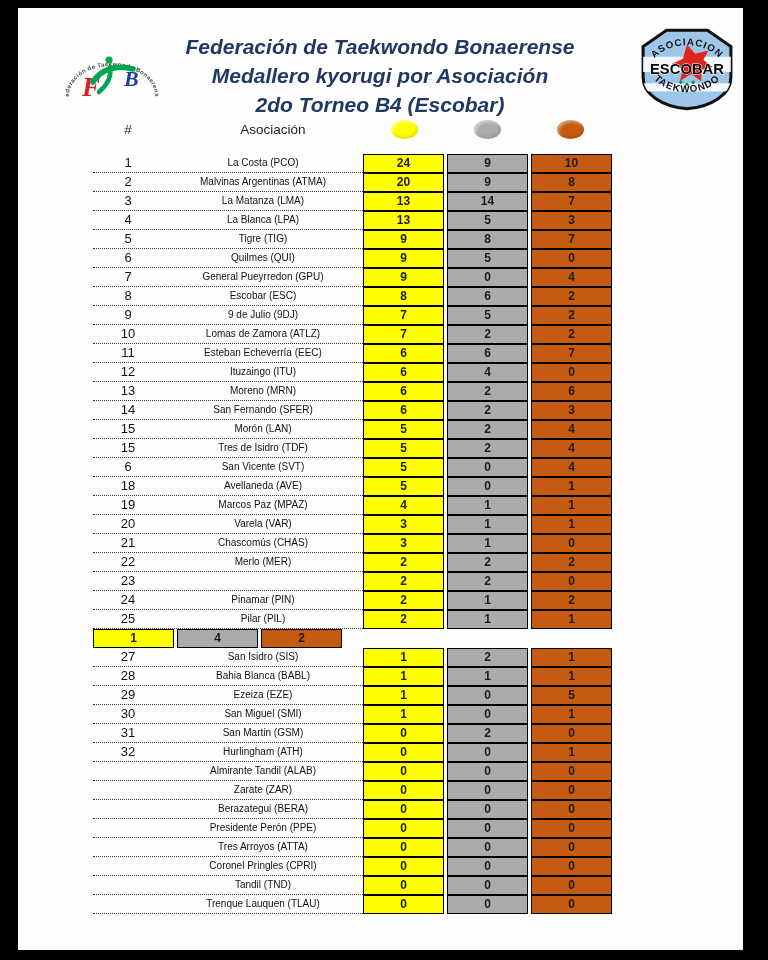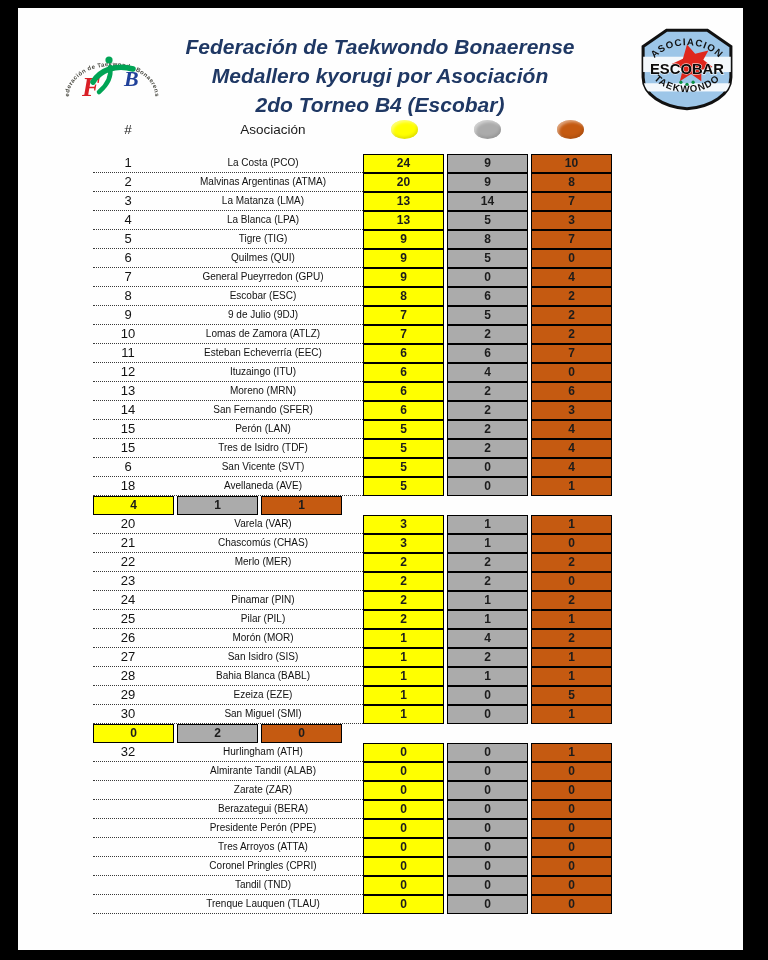--- a/index.html
+++ b/index.html
@@ -215,21 +215,21 @@
             <div class="rank">14</div>
             <div class="name">San Fernando (SFER)</div>
           </div>
           <div class="cell gold" style="background-color: rgb(255, 255, 0);">6</div>
           <div class="cell silver" style="background-color: rgb(171, 171, 171);">2</div>
           <div class="cell bronze" style="background-color: rgb(197, 90, 17);">3</div>
         </div>
         <div class="row">
           <div class="row-left">
             <div class="rank">15</div>
-            <div class="name">Perón (LAN)</div>
+            <div class="name">Morón (LAN)</div>
           </div>
           <div class="cell gold" style="background-color: rgb(255, 255, 0);">5</div>
           <div class="cell silver" style="background-color: rgb(171, 171, 171);">2</div>
           <div class="cell bronze" style="background-color: rgb(197, 90, 17);">4</div>
         </div>
         <div class="row">
           <div class="row-left">
             <div class="rank">15</div>
             <div class="name">Tres de Isidro (TDF)</div>
           </div>
@@ -249,20 +249,24 @@
         <div class="row">
           <div class="row-left">
             <div class="rank">18</div>
             <div class="name">Avellaneda (AVE)</div>
           </div>
           <div class="cell gold" style="background-color: rgb(255, 255, 0);">5</div>
           <div class="cell silver" style="background-color: rgb(171, 171, 171);">0</div>
           <div class="cell bronze" style="background-color: rgb(197, 90, 17);">1</div>
         </div>
         <div class="row">
+          <div class="row-left">
+            <div class="rank">19</div>
+            <div class="name">Marcos Paz (MPAZ)</div>
+          </div>
           <div class="cell gold" style="background-color: rgb(255, 255, 0);">4</div>
           <div class="cell silver" style="background-color: rgb(171, 171, 171);">1</div>
           <div class="cell bronze" style="background-color: rgb(197, 90, 17);">1</div>
         </div>
         <div class="row">
           <div class="row-left">
             <div class="rank">20</div>
             <div class="name">Varela (VAR)</div>
           </div>
           <div class="cell gold" style="background-color: rgb(255, 255, 0);">3</div>
@@ -307,24 +311,20 @@
         <div class="row">
           <div class="row-left">
             <div class="rank">25</div>
             <div class="name">Pilar (PIL)</div>
           </div>
           <div class="cell gold" style="background-color: rgb(255, 255, 0);">2</div>
           <div class="cell silver" style="background-color: rgb(171, 171, 171);">1</div>
           <div class="cell bronze" style="background-color: rgb(197, 90, 17);">1</div>
         </div>
         <div class="row">
-          <div class="row-left">
-            <div class="rank">26</div>
-            <div class="name">Morón (MOR)</div>
-          </div>
           <div class="cell gold" style="background-color: rgb(255, 255, 0);">1</div>
           <div class="cell silver" style="background-color: rgb(171, 171, 171);">4</div>
           <div class="cell bronze" style="background-color: rgb(197, 90, 17);">2</div>
         </div>
         <div class="row">
           <div class="row-left">
             <div class="rank">27</div>
             <div class="name">San Isidro (SIS)</div>
           </div>
           <div class="cell gold" style="background-color: rgb(255, 255, 0);">1</div>
@@ -352,20 +352,24 @@
         <div class="row">
           <div class="row-left">
             <div class="rank">30</div>
             <div class="name">San Miguel (SMI)</div>
           </div>
           <div class="cell gold" style="background-color: rgb(255, 255, 0);">1</div>
           <div class="cell silver" style="background-color: rgb(171, 171, 171);">0</div>
           <div class="cell bronze" style="background-color: rgb(197, 90, 17);">1</div>
         </div>
         <div class="row">
+          <div class="row-left">
+            <div class="rank">31</div>
+            <div class="name">San Martin (GSM)</div>
+          </div>
           <div class="cell gold" style="background-color: rgb(255, 255, 0);">0</div>
           <div class="cell silver" style="background-color: rgb(171, 171, 171);">2</div>
           <div class="cell bronze" style="background-color: rgb(197, 90, 17);">0</div>
         </div>
         <div class="row">
           <div class="row-left">
             <div class="rank">32</div>
             <div class="name">Hurlingham (ATH)</div>
           </div>
           <div class="cell gold" style="background-color: rgb(255, 255, 0);">0</div>

